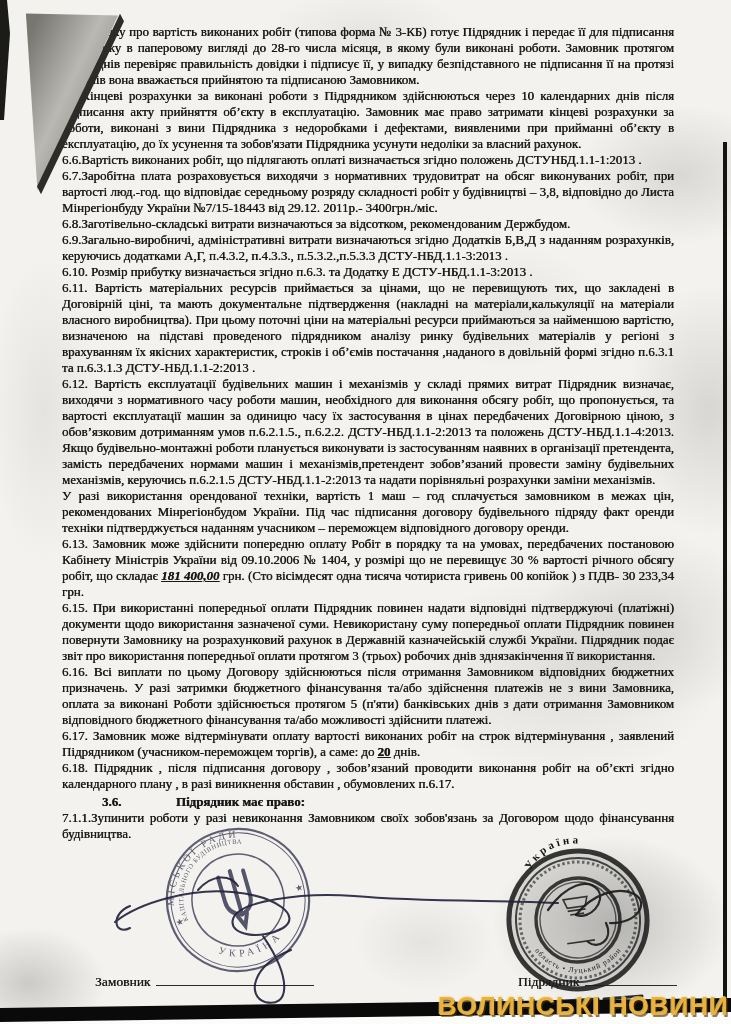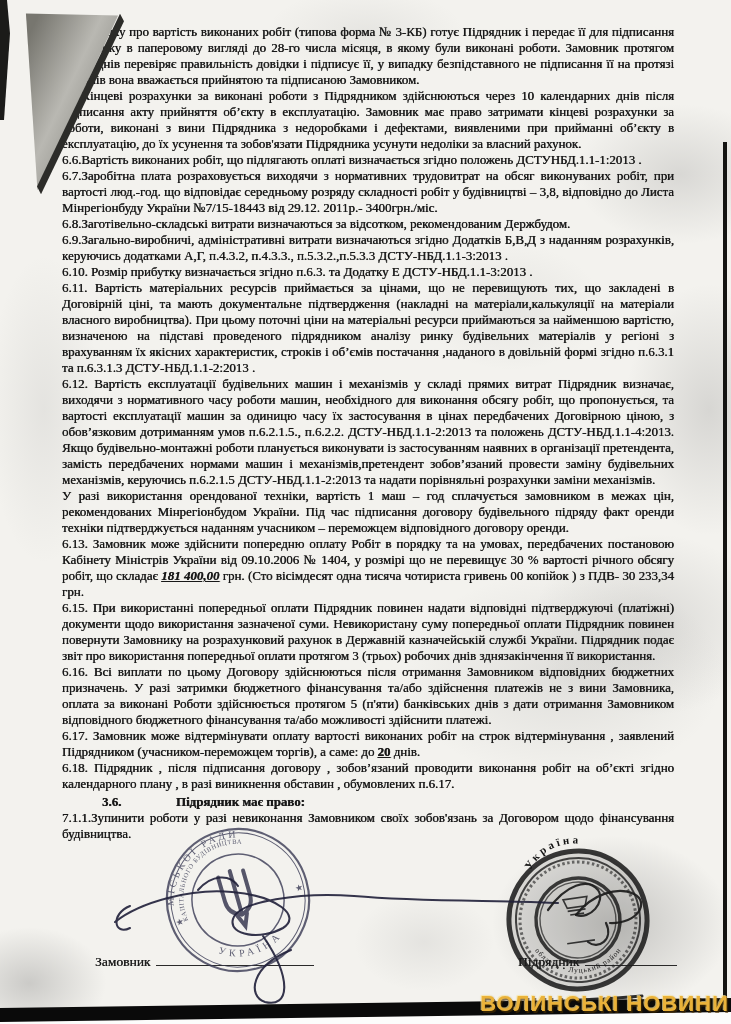--- a/index.html
+++ b/index.html
@@ -34,37 +34,37 @@
     font-size:12.9px;line-height:16px;text-align:justify;
     text-shadow:0.35px 0 0 rgba(25,25,25,.85), 0 0 .7px rgba(0,0,0,.25);}
   .content p{margin:0;}
   .amount{font-style:italic;font-weight:bold;text-decoration:underline;}
   .days{font-weight:bold;text-decoration:underline;}
   .heading7{text-align:center;font-weight:bold;margin-top:3px !important;}
   .c71{margin-top:2px !important;font-weight:bold;margin-left:40px !important;}
   .c71num{display:inline-block;width:74px;}
   
   .sig{position:absolute;z-index:1;color:#181818;font-size:13.5px;
-    text-shadow:0.35px 0 0 rgba(25,25,25,.85);}
+    text-shadow:0.35px 0 0 rgba(25,25,25,.85);margin-top:20px;}
   .sig-left{left:95px;top:953px;}
   .sig-right{left:518px;top:953px;}
   .sig-line{display:inline-block;border-bottom:1.3px solid #2a2a2a;height:12px;
     vertical-align:baseline;margin-left:6px;}
   .sig-left .sig-line{width:158px;}
   .sig-right .sig-line{width:92px;}
   
   .stamp{position:absolute;overflow:visible;}
   .stamp-left{left:152px;top:818px;z-index:2;}
   .stamp-right{left:498px;top:842px;z-index:2;}
   .inkwork{position:absolute;left:0;top:830px;z-index:4;}
   .smudge-right{position:absolute;left:492px;top:836px;width:239px;height:176px;z-index:1;
     background:radial-gradient(closest-side, rgba(90,90,90,.30), rgba(120,120,120,.12) 70%, transparent);}
   
   .watermark{position:absolute;right:2px;top:991px;z-index:9;
-    font-family:"Liberation Sans",sans-serif;font-weight:bold;font-size:22px;
+    font-family:"Liberation Sans",sans-serif;font-weight:bold;font-size:26px;
     letter-spacing:1px;color:#eab23a;white-space:nowrap;
     text-shadow:1.5px 1.5px 0 rgba(70,45,0,.6), -1px -1px 0 rgba(255,235,160,.65), 0 0 2px rgba(120,80,0,.4);}
 </style>
 </head>
 <body>
 
 <div class="page">
   <div class="mottle"></div>
   <div class="smudge-right"></div>
 

